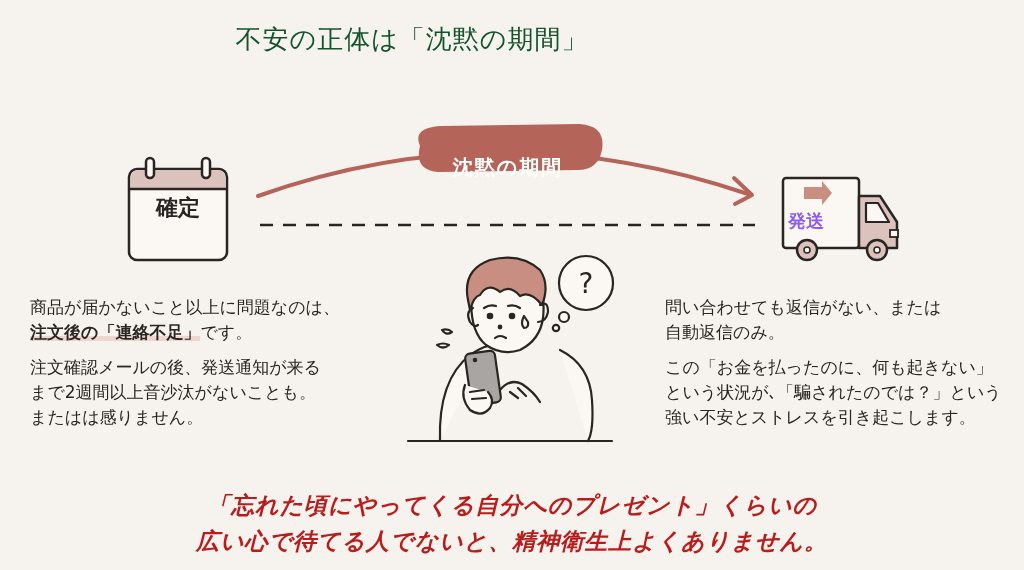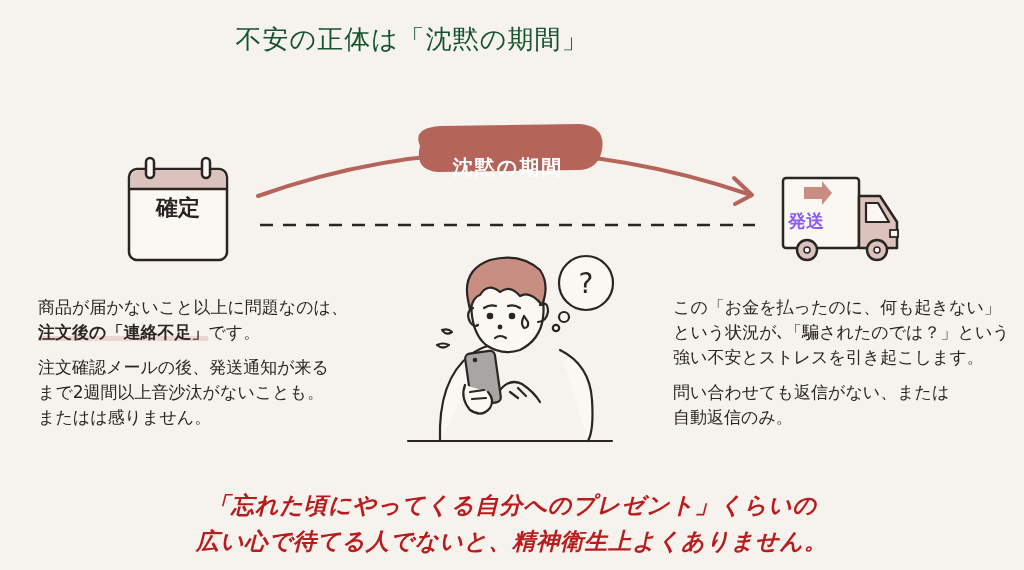--- a/index.html
+++ b/index.html
@@ -24,21 +24,21 @@
     color: #fff; font-size: 20px; font-weight: bold; letter-spacing: 2px; margin-top: 20px;
   }
   .cal-label {
     position: absolute; left: 132px; top: 194px; width: 92px;
     text-align: center; font-size: 22px; line-height: 28px; font-weight: bold; color: #2a2522;
   }
   .truck-label {
     position: absolute; left: 765px; top: 209px; width: 82px;
     text-align: center; font-size: 18px; font-weight: bold; color: #8b5cf6;
   }
-  .text-block { position: absolute; font-size: 17px; line-height: 25px; color: #2a2522; margin-left: 8px; }
+  .text-block { position: absolute; font-size: 17px; line-height: 25px; color: #2a2522; }
   .text-block p { margin: 0 0 10px 0; }
   .left-text { left: 30px; top: 295px; width: 370px; }
   .right-text { left: 665px; top: 295px; width: 360px; }
   .hl {
     font-weight: bold;
     background: linear-gradient(to bottom, transparent 72%, #ecd6cf 72%, #ecd6cf 96%, transparent 96%);
     text-align: right;
   }
   .footer {
     position: absolute; left: 0; top: 487px; width: 1024px;
@@ -139,26 +139,26 @@
   </p>
   <p>
     <span>注文確認メールの後、発送通知が来る</span><br>
     <span>まで2週間以上音沙汰がないことも。</span><br>
     <span>またはは感りません。</span>
   </p>
 </div>
 
 <div class="text-block right-text">
   <p>
+    <span>問い合わせても返信がない、または</span><br>
+    <span>自動返信のみ。</span>
+  </p>
+  <p>
     <span>この「お金を払ったのに、何も起きない」</span><br>
     <span>という状況が､「騙されたのでは？」という</span><br>
     <span>強い不安とストレスを引き起こします。</span>
-  </p>
-  <p>
-    <span>問い合わせても返信がない、または</span><br>
-    <span>自動返信のみ。</span>
   </p>
 </div>
 
 <div class="footer">
   <div>「忘れた頃にやってくる自分へのプレゼント」くらいの</div>
   <div>広い心で待てる人でないと、精神衛生上よくありません。</div>
 </div>
 
 </body></html>

